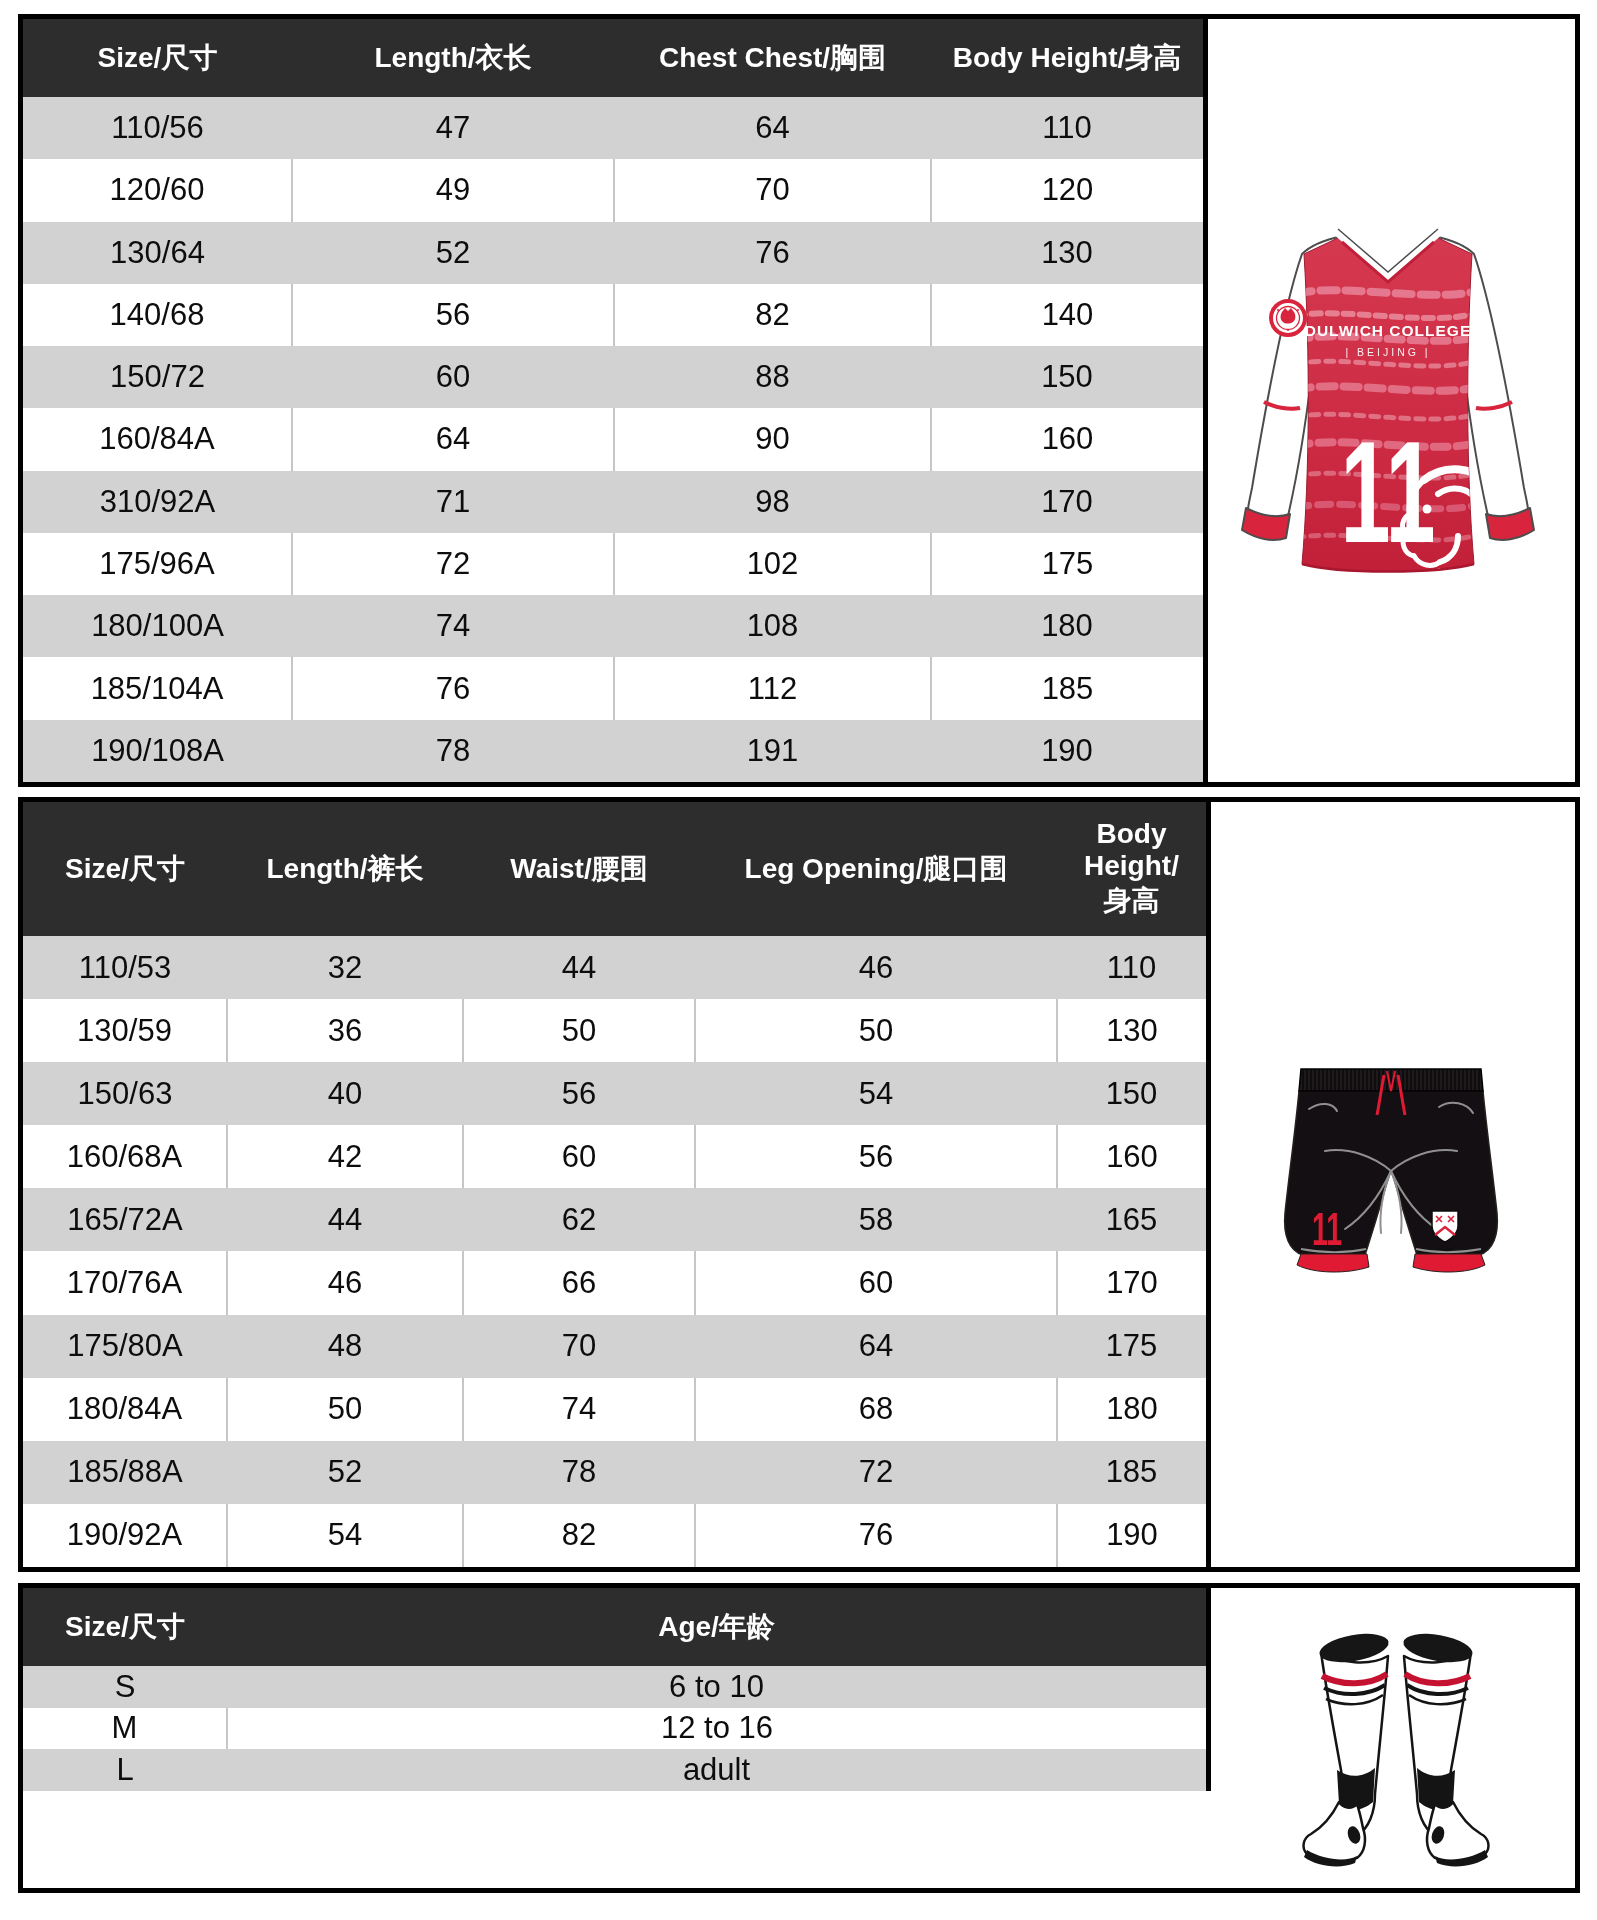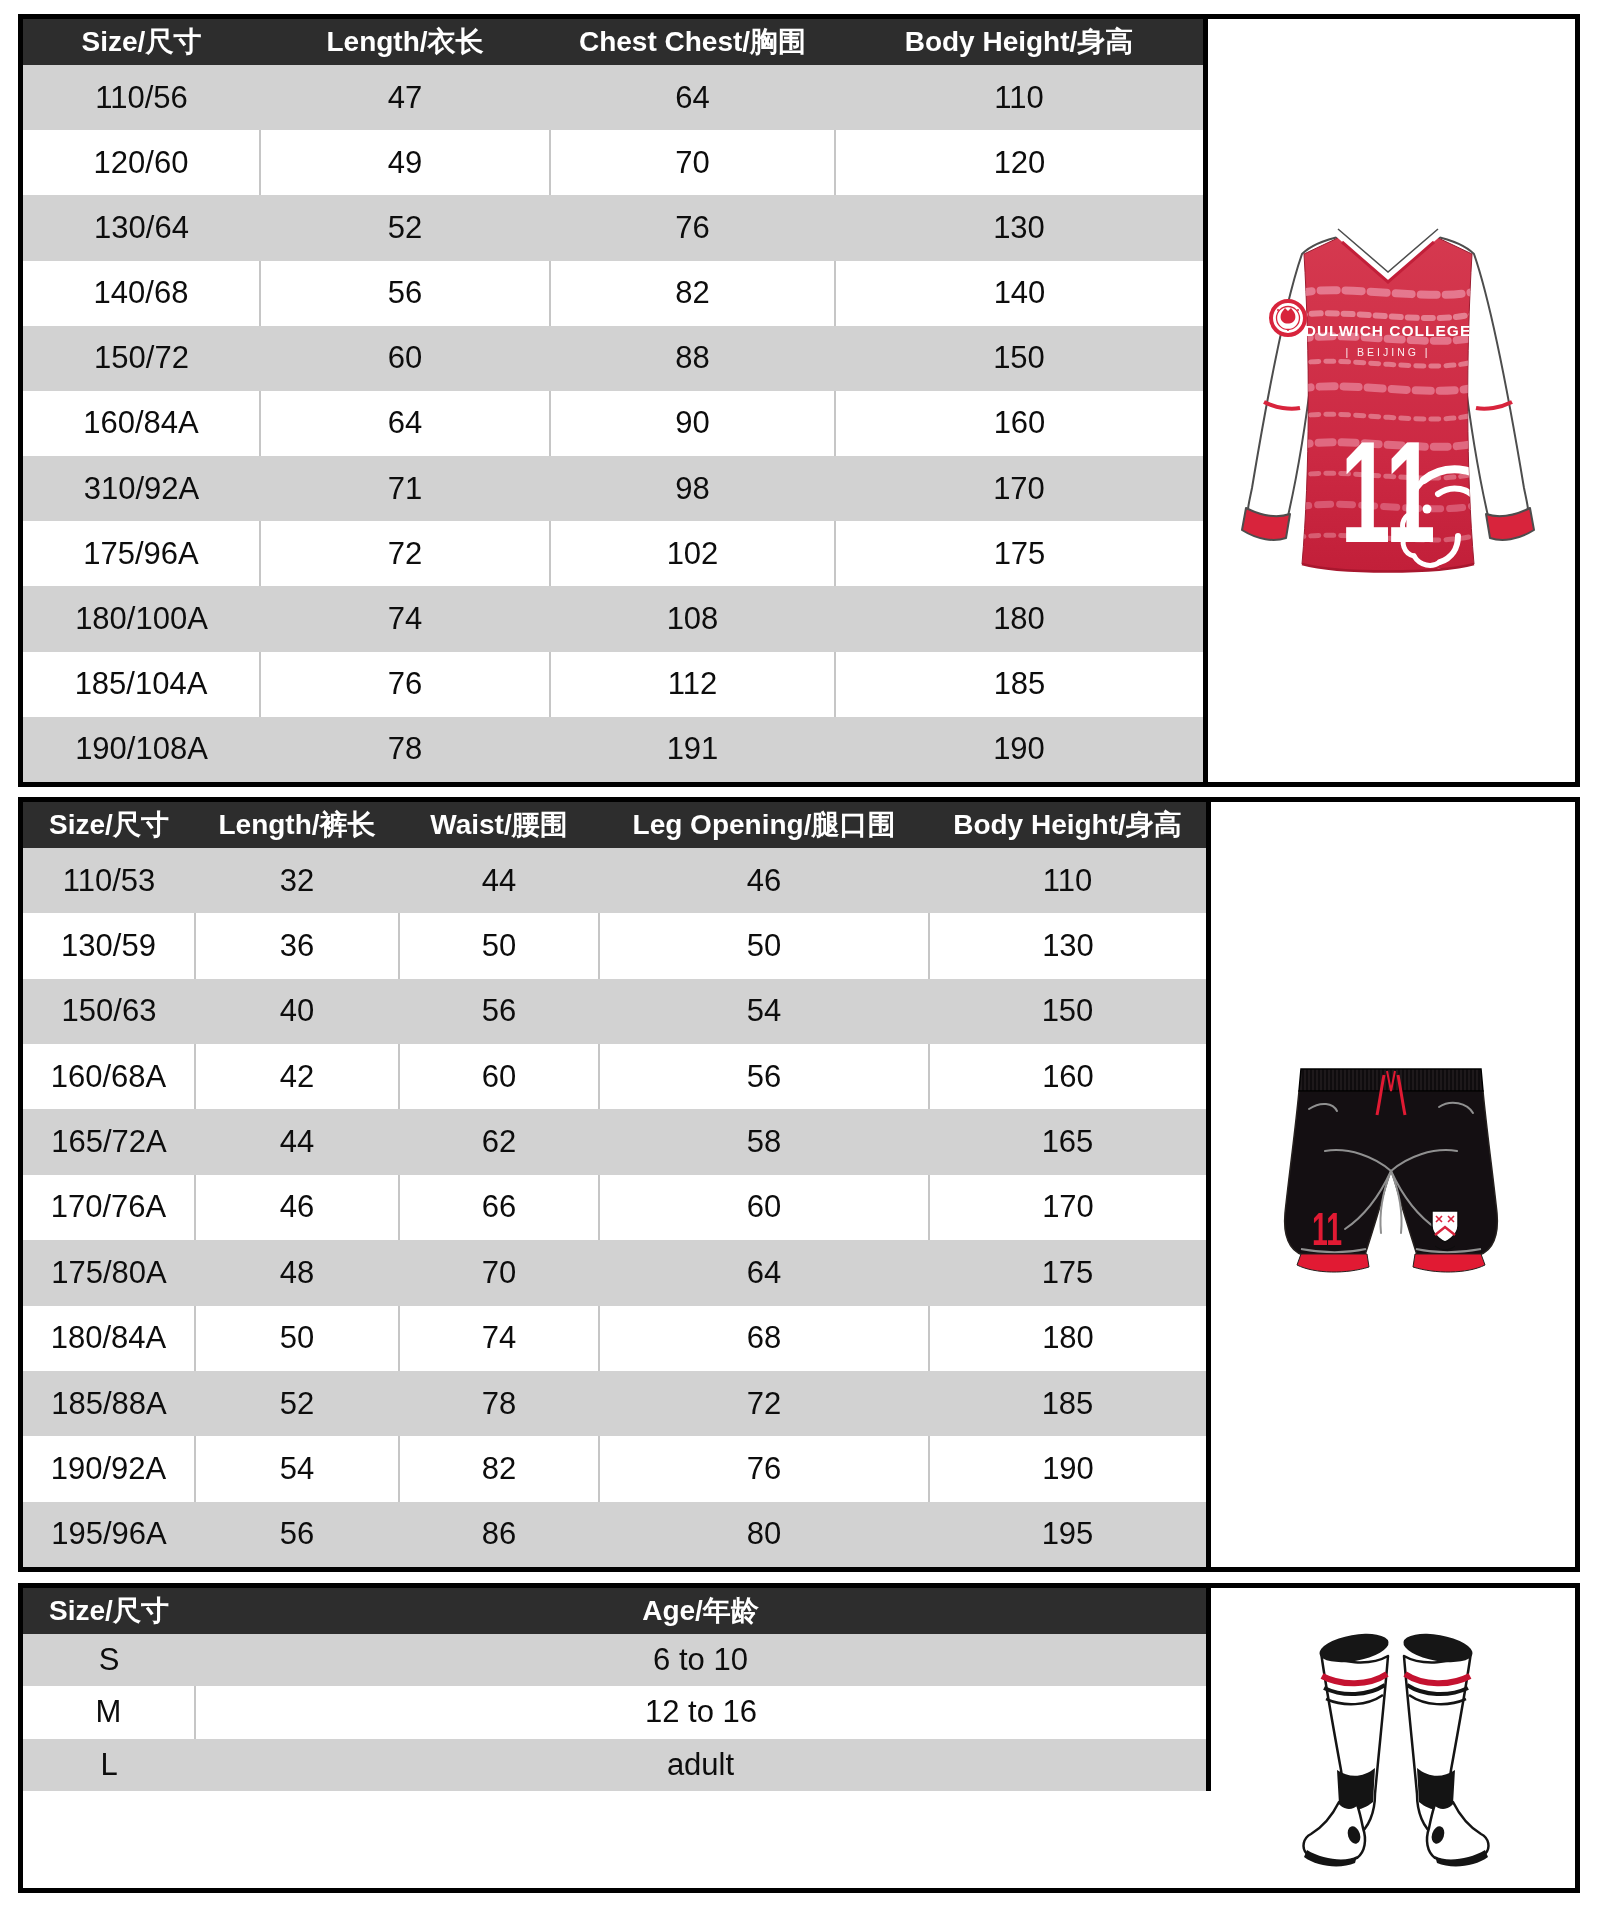--- a/index.html
+++ b/index.html
@@ -9,21 +9,21 @@
   #panel-shorts{top:797px;height:775px;}
   #panel-socks{top:1583px;height:310px;}
 
   table.size-table{border-collapse:collapse;table-layout:fixed;position:absolute;left:0;top:0;
     border-right:5px solid #000;}
   #panel-shirt table.size-table{width:1185px;height:763px;}
   #panel-shorts table.size-table{width:1188px;height:765px;}
   #panel-socks table.size-table{width:1188px;height:203px;}
 
   .size-table th{background:#2d2d2d;color:#ffffff;font-weight:bold;font-size:28px;height:46px;
-    text-align:center;vertical-align:middle;padding:0;}
+    text-align:center;vertical-align:middle;padding:16px;}
   .size-table td{font-size:31px;color:#0d0d0d;text-align:center;vertical-align:middle;padding:0;}
   .size-table tbody tr:nth-child(odd) td{background:#d2d2d2;}
   .size-table tbody tr:nth-child(even) td{background:#ffffff;}
   .size-table tbody tr:nth-child(even) td + td{border-left:2px solid #c6c6c6;}
 
   
   #panel-shirt th:nth-child(1),#panel-shirt td:nth-child(1){width:237px;}
   #panel-shirt th:nth-child(2),#panel-shirt td:nth-child(2){width:290px;}
   #panel-shirt th:nth-child(3),#panel-shirt td:nth-child(3){width:285px;}
 
@@ -275,27 +275,20 @@
             <td>72</td>
             <td>185</td>
           </tr>
           <tr>
             <td>190/92A</td>
             <td>54</td>
             <td>82</td>
             <td>76</td>
             <td>190</td>
           </tr>
-          <tr>
-            <td>195/96A</td>
-            <td>56</td>
-            <td>86</td>
-            <td>80</td>
-            <td>195</td>
-          </tr>
         </tbody>
       </table>
 
     <figure class="art">
       <svg viewBox="0 0 240 235" xmlns="http://www.w3.org/2000/svg">
         <defs>
           <pattern id="rib" width="4" height="22" patternUnits="userSpaceOnUse">
             <rect width="4" height="22" fill="#0f0c0e"></rect>
             <line x1="2" y1="0" x2="2" y2="22" stroke="#2c2628" stroke-width="1"></line>
           </pattern>

